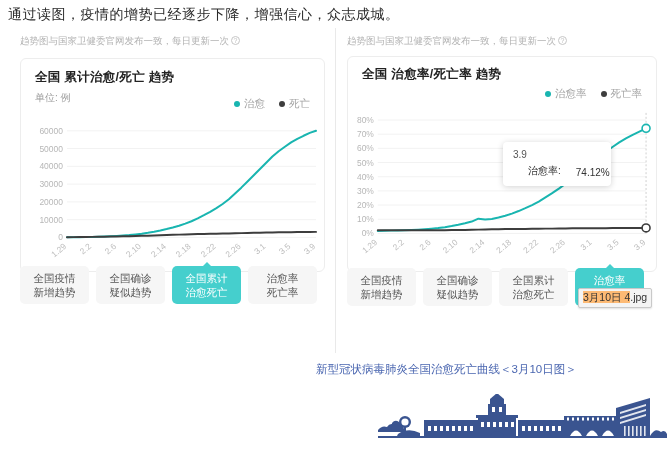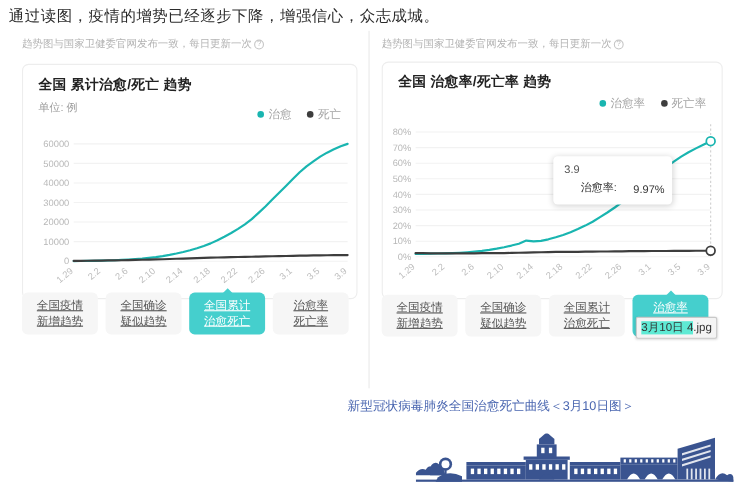--- a/index.html
+++ b/index.html
@@ -93,38 +93,37 @@
   
   .tabbar { position:absolute; display:flex; gap:7px; }
   .panel-left .tabbar  { left: 12px; top: 236px; }
   .panel-right .tabbar { left: 6px;  top: 238px; }
   .tab {
     width: 69px; height: 38px;
     background:#f6f6f6; border-radius:5px;
     display:flex; flex-direction:column; align-items:center; justify-content:center;
     font-size:10.5px; color:#555; line-height:14px; position:relative;
     cursor:pointer;
-    text-decoration:underline;
   }
   .tab.active { background:#45cfcd; color:#fff; }
   .tab.active::before {
     content:""; position:absolute; top:-4px; left:50%;
     transform: translateX(-50%);
     border-left:5px solid transparent; border-right:5px solid transparent;
     border-bottom:5px solid #45cfcd;
   }
 
   
   .file-tip {
     position:absolute; left:578px; top:288px;
     background:#f4f4f4; border:1px solid #c9c9c9; border-radius:2px;
     padding:2px 4px; font-size:10.5px; color:#333; white-space:nowrap;
     box-shadow:0 1px 2px rgba(0,0,0,.12); z-index:40;
   }
-  .file-tip .sel { background:#5eead4; }
+  .file-tip .sel { background:#fdba74; }
 
   
   .caption {
     position:absolute; font-size:11.5px; color:#4a66b0; white-space:nowrap;
   }
   .caption-left  { left: 6px;   top: 371px; }
   .caption-right { left: 316px; top: 362px; }
 
   
   .skyline { position:absolute; left:378px; bottom:10px; width:289px; height:50px; }
@@ -268,21 +267,21 @@
             <text x="273" y="140" class="xtick" text-anchor="end" transform="rotate(-40 273 140)">3.5</text>
             <text x="300" y="140" class="xtick" text-anchor="end" transform="rotate(-40 300 140)">3.9</text>
           </svg>
       </div>
 
       <div class="chart-tip">
         <div class="tip-x">3.9</div>
         <div class="tip-row">
           <span class="dot" style="background:#19b5b0"></span>
           <span>治愈率:</span>
-          <span>9.97%</span>
+          <span>74.12%</span>
         </div>
       </div>
     </div>
 
     <div class="tabbar">
       <div class="tab">
         <span>全国疫情</span>
         <span>新增趋势</span>
       </div>
       <div class="tab">

